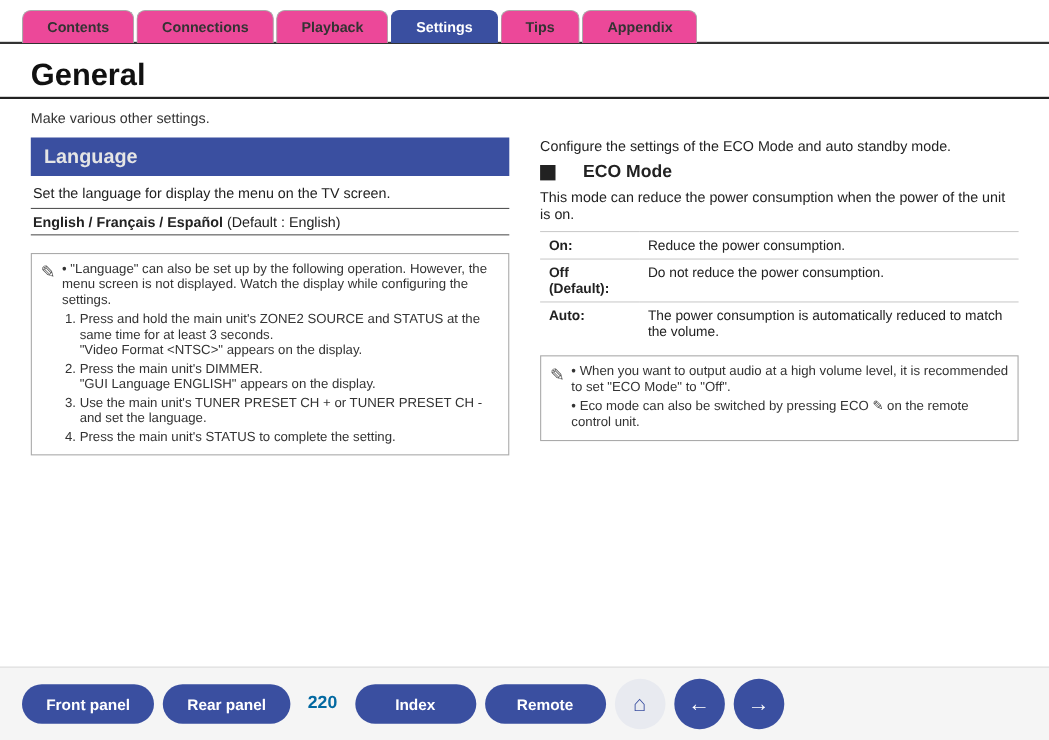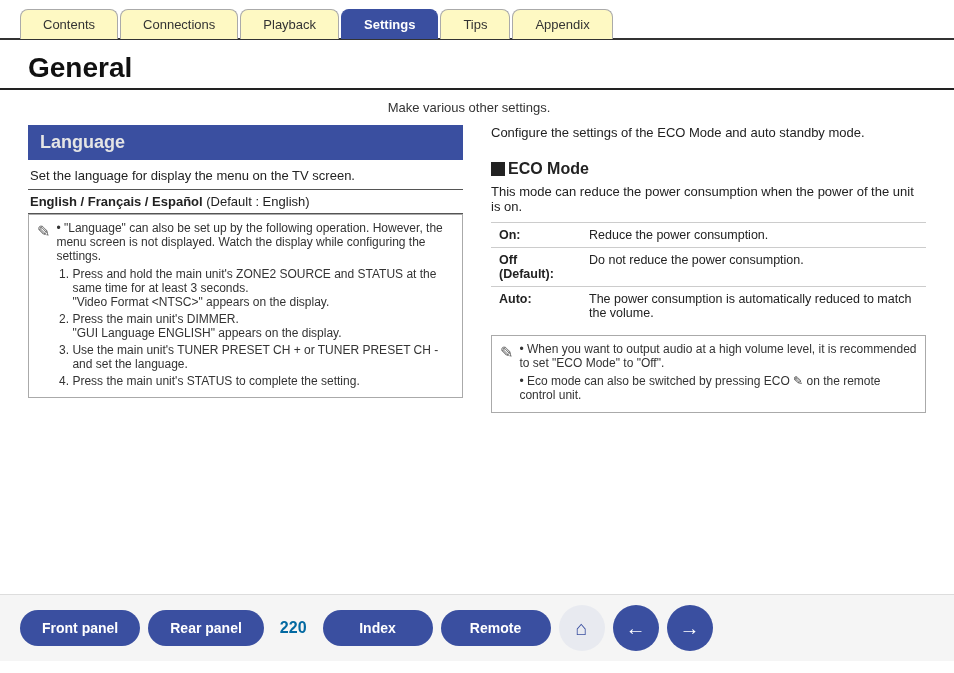--- a/index.html
+++ b/index.html
@@ -20,26 +20,27 @@
       border-bottom: 2px solid #333;
       padding: 0 20px;
       margin-top: 8px;
       gap: 2px;
     }
     .nav-tab {
       padding: 7px 22px;
       border: 1.5px solid #aaa;
       border-bottom: none;
       border-radius: 8px 8px 0 0;
-      background: #fef9c3;
+      background: #ec4899;
       font-size: 13px;
       cursor: pointer;
       color: #333;
       position: relative;
       bottom: -1px;
+      font-weight: bold;
     }
     .nav-tab.active {
       background: #3a4fa0;
       color: #fff;
       font-weight: bold;
       border-color: #3a4fa0;
     }
 
     
     .page-title-section {
@@ -49,21 +50,20 @@
     }
     .page-title {
       font-size: 28px;
       font-weight: bold;
       color: #111;
     }
     .page-subtitle {
       padding: 4px 44px 10px 28px;
       font-size: 13px;
       color: #333;
-      text-align: center;
     }
 
     
     .main-content {
       display: flex;
       padding: 0 28px;
       gap: 28px;
     }
     .left-col {
       flex: 1;
@@ -87,21 +87,21 @@
     .language-desc {
       font-size: 13px;
       margin-bottom: 6px;
       padding: 0 2px;
     }
     .language-options {
       font-size: 13px;
       border-top: 1.5px solid #555;
       border-bottom: 1.5px solid #555;
       padding: 4px 2px;
-      margin-bottom: 0;
+      margin-bottom: 16px;
     }
     .language-options strong {
       font-weight: bold;
     }
 
     
     .note-block {
       display: flex;
       align-items: flex-start;
       gap: 6px;
@@ -132,26 +132,26 @@
     .note-list ol {
       padding-left: 16px;
     }
     .note-list ol li {
       margin-bottom: 3px;
     }
 
     
     .eco-desc {
       font-size: 13px;
-      margin-bottom: 20px;
+      margin-bottom: 8px;
     }
     .eco-mode-title {
       display: flex;
       align-items: center;
-      gap: 3px;
+      gap: 25px;
       font-size: 16px;
       font-weight: bold;
       margin-bottom: 6px;
     }
     .eco-mode-title .black-square {
       width: 14px;
       height: 14px;
       background: #222;
       display: inline-block;
       flex-shrink: 0;
@@ -198,21 +198,21 @@
     .eco-note-list ul li {
       margin-bottom: 4px;
     }
     .eco-note-list ul li::before {
       content: "• ";
     }
 
     
     .bottom-nav {
       position: absolute;
-      bottom: 12px;
+      bottom: 0;
       left: 0;
       right: 0;
       background: #f5f5f5;
       border-top: 1px solid #ddd;
       display: flex;
       align-items: center;
       padding: 10px 20px;
       gap: 8px;
     }
     .bottom-btn {

